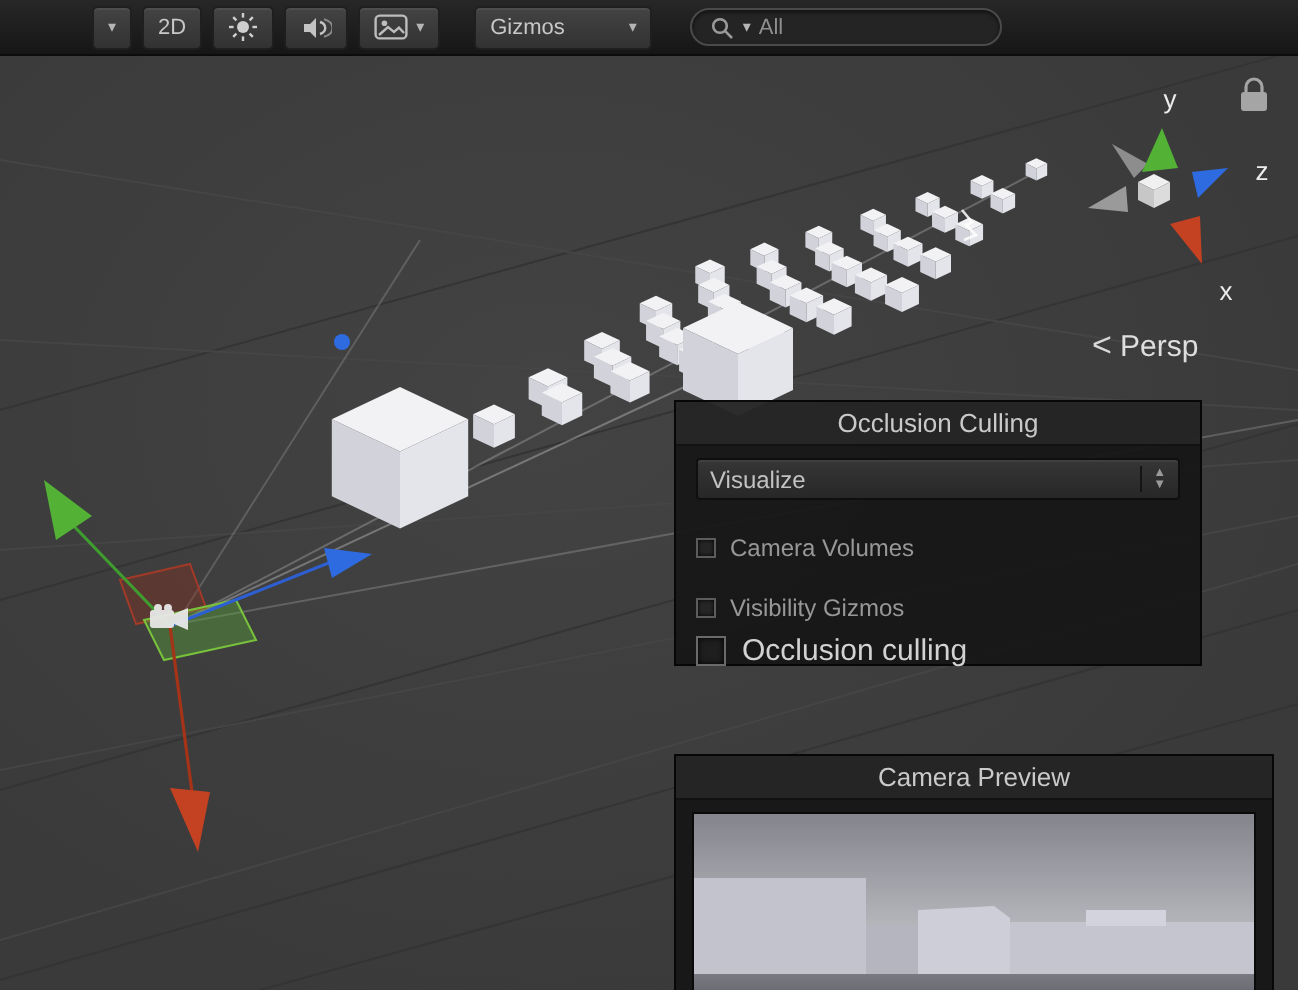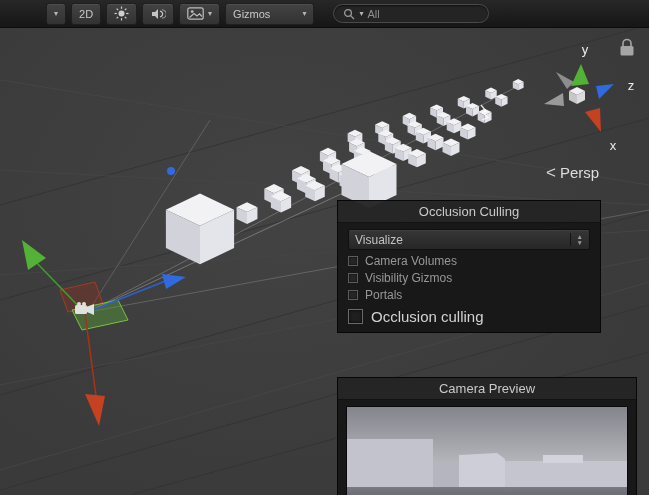--- a/index.html
+++ b/index.html
@@ -7,42 +7,42 @@
        font-family:"Liberation Sans",sans-serif;background:#3c3c3c;}
 
   
   .toolbar{position:absolute;top:0;left:0;width:649px;height:28px;box-sizing:border-box;
            background:linear-gradient(#272727,#161616);border-bottom:1px solid #0c0c0c;
            display:flex;align-items:center;gap:5px;padding-left:46px;}
   .tb-btn{height:20px;display:flex;align-items:center;gap:4px;padding:0 7px;
           background:linear-gradient(#434343,#323232);border:1px solid #1f1f1f;border-radius:3px;
           color:#c8c8c8;font-size:11px;box-shadow:inset 0 1px 0 rgba(255,255,255,.06);}
   .caret{font-size:8px;color:#b5b5b5;line-height:1;}
-  .tb-gap{margin-left:0;gap:32px;}
+  .tb-gap{margin-left:12px;gap:32px;}
   .search{height:17px;margin-left:14px;display:flex;align-items:center;gap:4px;padding:0 9px;
           width:136px;background:#242424;border:1px solid #4a4a4a;border-radius:10px;
           color:#8f8f8f;font-size:11px;box-shadow:inset 0 1px 2px rgba(0,0,0,.55);}
 
   
   .scene{position:absolute;top:28px;left:0;width:649px;height:467px;
          background:radial-gradient(ellipse at 42% 38%, #434343 0%, #3a3a3a 75%);}
   .scene-svg{position:absolute;top:0;left:0;}
 
   
   .panel{position:absolute;background:rgba(22,22,22,.94);border:1px solid rgba(0,0,0,.7);
          box-sizing:border-box;}
   .panel-title{height:21px;line-height:21px;text-align:center;color:#c9c9c9;font-size:13px;
                background:rgba(62,62,62,.35);border-bottom:1px solid rgba(0,0,0,.5);}
   .occ-content{padding:6px 10px 0 10px;}
   .dropdown{height:19px;display:flex;align-items:center;padding:0 6px;
             background:linear-gradient(#363636,#272727);border:1px solid #0f0f0f;border-radius:2px;
             color:#c2c2c2;font-size:12px;box-shadow:inset 0 1px 0 rgba(255,255,255,.05);}
   .stepper{margin-left:auto;display:flex;flex-direction:column;align-items:center;color:#9a9a9a;
            font-size:6.5px;line-height:5.5px;padding-left:6px;border-left:1px solid #141414;height:13px;justify-content:center;}
-  .chk-row{display:flex;align-items:center;gap:7px;margin-top:4px;height:13px;}
+  .chk-row{display:flex;align-items:center;gap:7px;margin-top:17px;height:13px;}
   .chk{width:10px;height:10px;background:#262626;border:1px solid #5c5c5c;box-sizing:border-box;
        box-shadow:inset 0 0 2px #000;}
   .chk-label{color:#979797;font-size:12px;}
   .main-row{display:flex;align-items:center;gap:8px;margin-top:7px;}
   .chk-big{width:15px;height:15px;background:#1f1f1f;border:1px solid #6a6a6a;box-sizing:border-box;
            box-shadow:inset 0 0 3px #000;}
   .main-label{color:#d2d2d2;font-size:15px;}
   .preview-body{margin:6px 8px;height:112px;border:1px solid #0a0a0a;overflow:hidden;background:#555;}
 </style>
 </head>
@@ -371,24 +371,20 @@
           </span>
         </div>
         <div class="chk-row">
           <span class="chk"></span>
           <span class="chk-label">Camera Volumes</span>
         </div>
         <div class="chk-row">
           <span class="chk"></span>
           <span class="chk-label">Visibility Gizmos</span>
         </div>
-        <div class="chk-row">
-          <span class="chk"></span>
-          <span class="chk-label">Portals</span>
-        </div>
         <div class="main-row">
           <span class="chk-big"></span>
           <span class="main-label">Occlusion culling</span>
         </div>
       </div>
     </div>
 
     <div class="panel" style="left:337px;top:317px;width:300px;height:145px;margin-top:32px;">
       <div class="panel-title">Camera Preview</div>
       <div class="preview-body">

